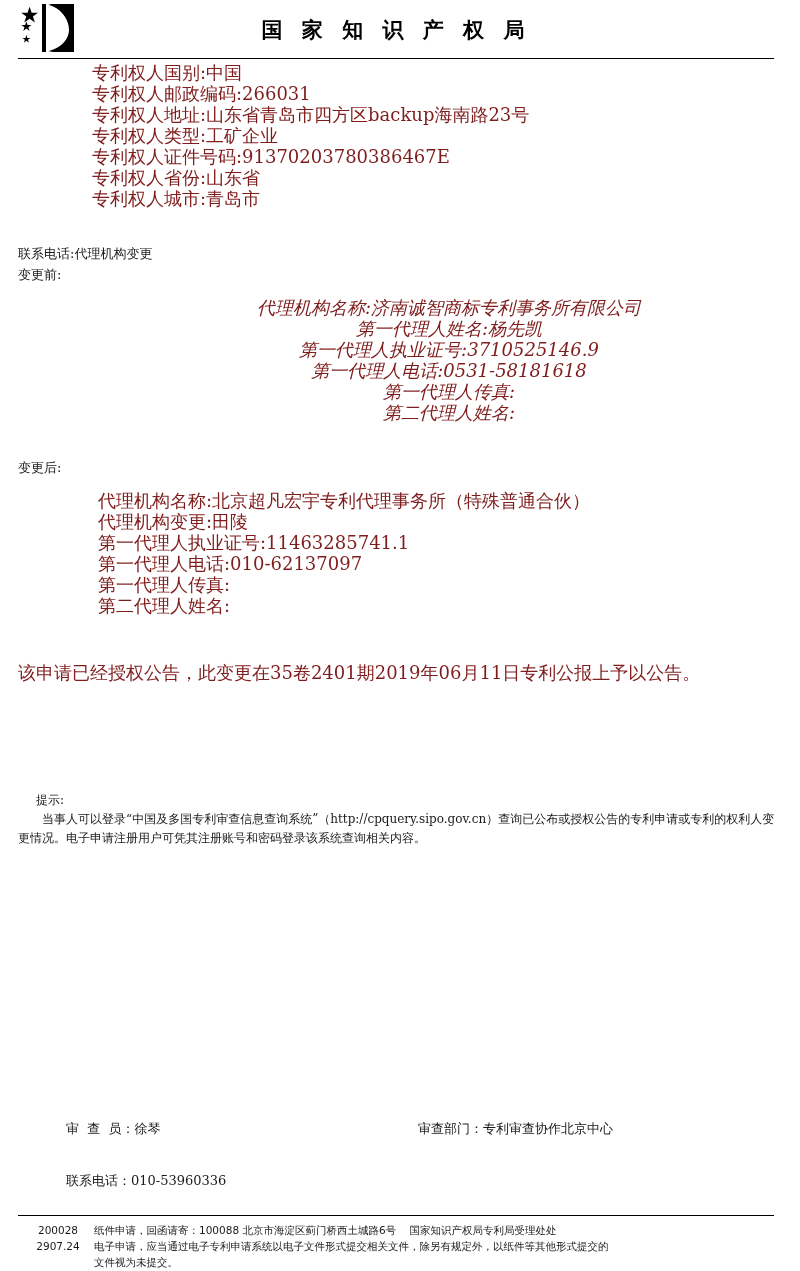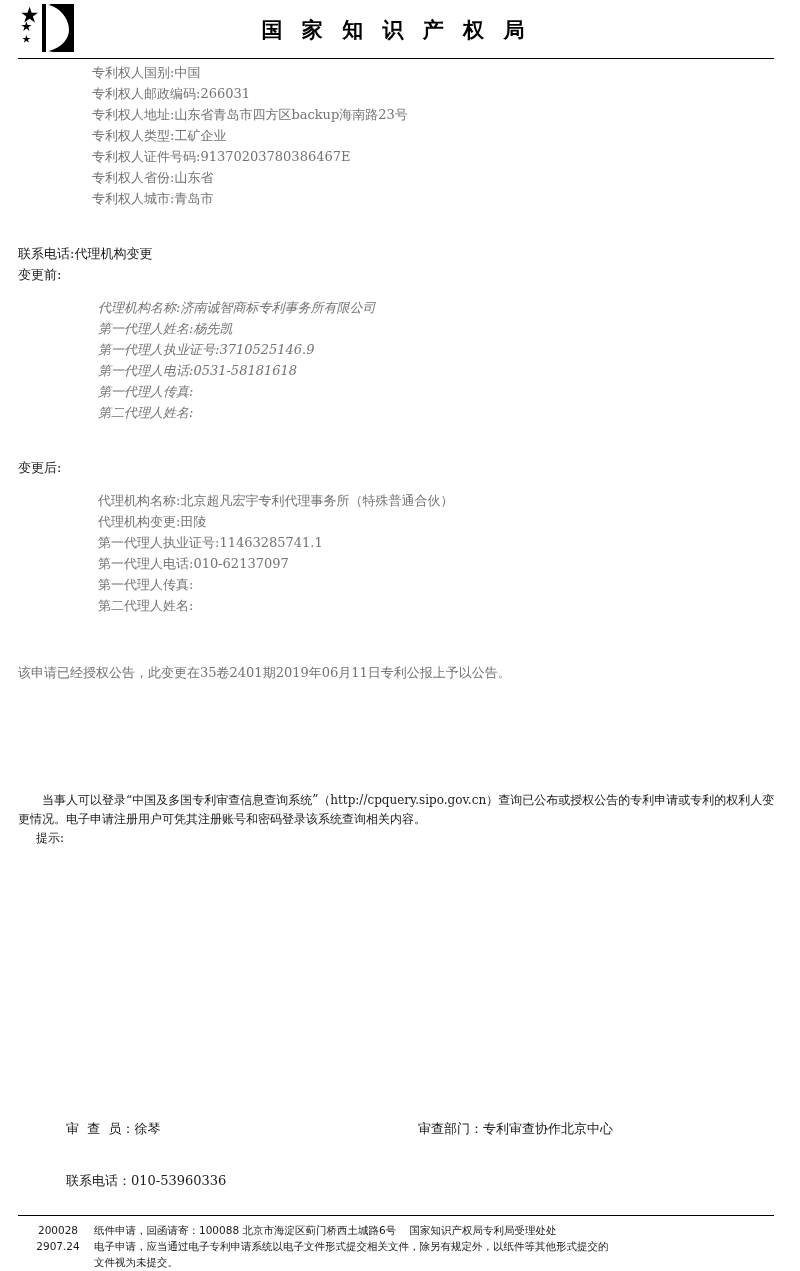--- a/index.html
+++ b/index.html
@@ -61,31 +61,31 @@
   }
 
   
   .content {
     position: absolute;
     left: 0;
     top: 62px;
     width: 800px;
   }
   .line {
-    font-size: 13px;
+    font-size: 18px;
     line-height: 21px;
     white-space: pre;
-    color: #737373;
+    color: #7f1d1d;
   }
   .indent-1 { padding-left: 92px; }
   .indent-2 { padding-left: 18px; }
   .indent-4 { padding-left: 98px; }
   .gap-sm { height: 12px; }
   .gap-lg { height: 34px; }
-  .italic { font-style: italic; }
+  .italic { font-style: italic; text-align: center; }
 
   .section-label {
     font-size: 13px;
     line-height: 21px;
     padding-left: 18px;
   }
 
   .notice {
     font-size: 12px;
     line-height: 19px;
@@ -192,22 +192,22 @@
     <div class="line indent-4">第一代理人电话:010-62137097</div>
     <div class="line indent-4">第一代理人传真:</div>
     <div class="line indent-4">第二代理人姓名:</div>
 
     <div style="height:46px"></div>
 
     <div class="line indent-2">该申请已经授权公告，此变更在35卷2401期2019年06月11日专利公报上予以公告。</div>
 
     <div style="height:108px"></div>
 
+    <div class="notice notice-title">提示:</div>
     <div class="notice notice-body">当事人可以登录“中国及多国专利审查信息查询系统”（http://cpquery.sipo.gov.cn）查询已公布或授权公告的专利申请或专利的权利人变更情况。电子申请注册用户可凭其注册账号和密码登录该系统查询相关内容。</div>
-    <div class="notice notice-title">提示:</div>
   </div>
 
   <div class="sig">
     <div class="sig-row">
       <div class="sig-left"><span>审  查  员：</span><span>徐琴</span></div>
       <div class="sig-right"><span>审查部门：</span><span>专利审查协作北京中心</span></div>
     </div>
     <div class="sig-tel"><span>联系电话：</span><span>010-53960336</span></div>
   </div>
 

